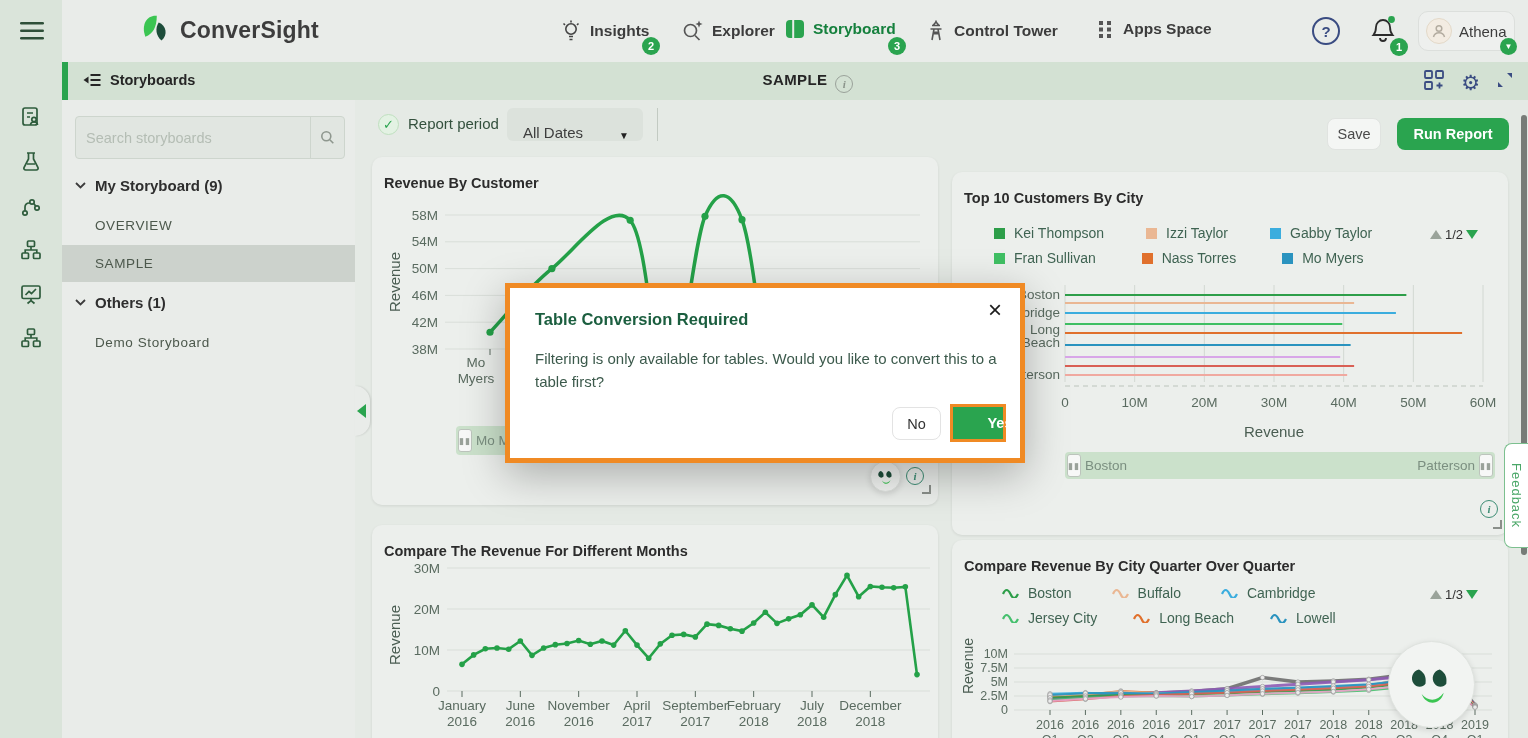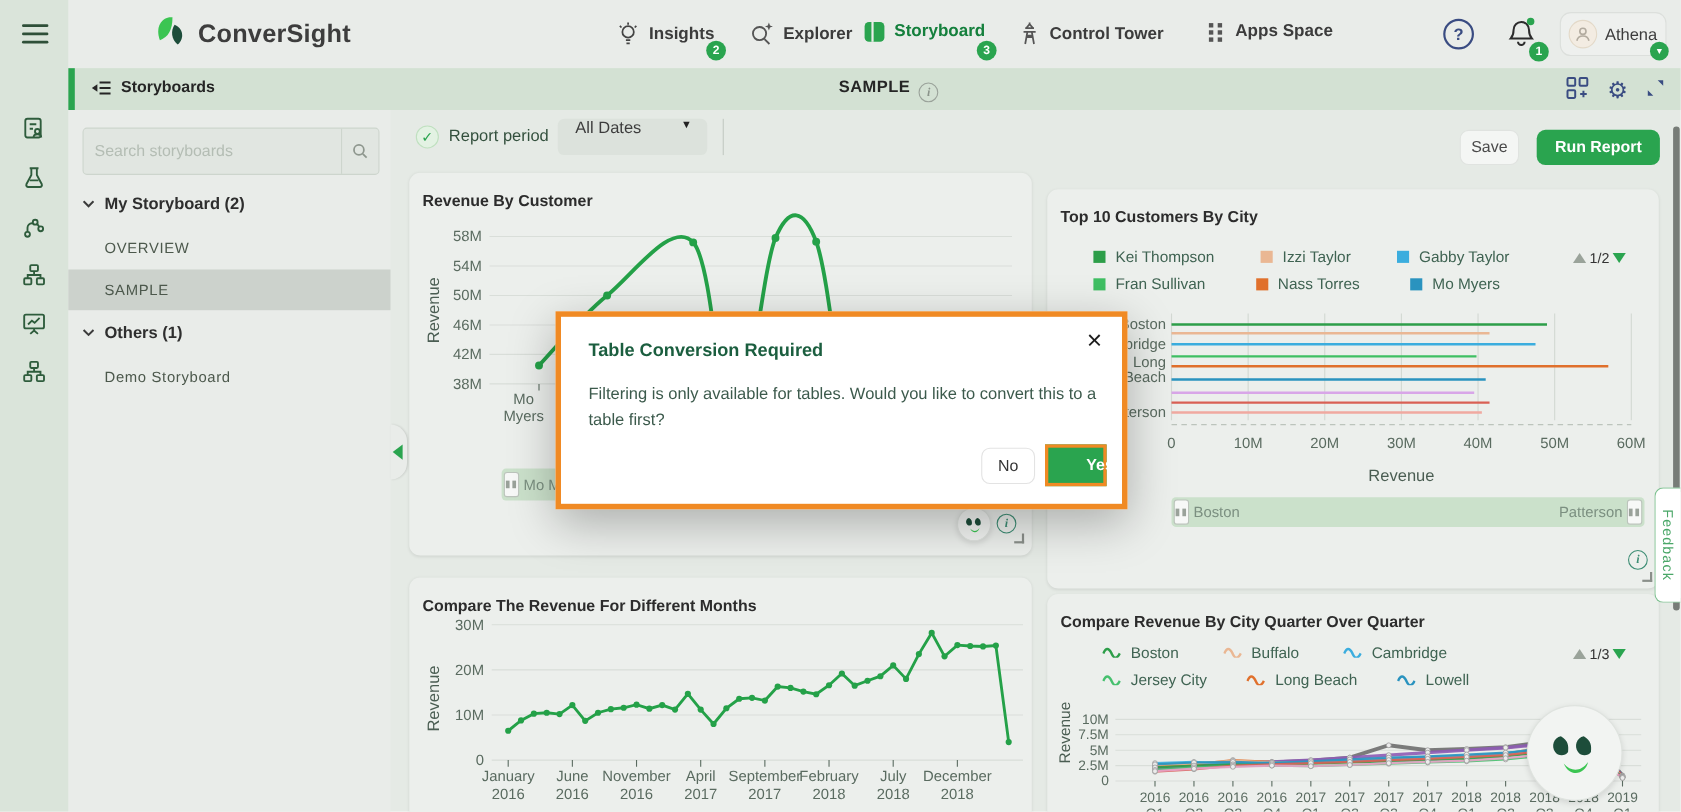--- a/index.html
+++ b/index.html
@@ -41,21 +41,21 @@
   .tree-group { position:absolute; left:13px; display:flex; gap:9px; align-items:center; font-size:15px; font-weight:700; color:#2e2e2e; cursor:pointer; }
   .tree-item { position:absolute; left:0; width:293px; height:37px; display:flex; align-items:center; padding-left:33px; font-size:13.5px; color:#4c584c; letter-spacing:0.6px; cursor:pointer; }
   .tree-item.sel { background:#ccd2cc; }
   .collapse-tab { position:absolute; left:355px; top:386px; width:15px; height:50px; background:#e9ece9; border-radius:0 22px 22px 0; box-shadow:1px 0 2px rgba(0,0,0,0.12); z-index:11; }
   .collapse-arrow { position:absolute; left:2px; top:18px; width:0; height:0; border-top:7px solid transparent; border-bottom:7px solid transparent; border-right:9px solid #2aa44f; }
 
   
   .filters { position:absolute; left:355px; top:100px; width:1173px; height:60px; }
   .chk { position:absolute; left:23px; top:14px; width:21px; height:21px; border-radius:50%; background:#e3f2e3; border:1px solid #bfe0bf; color:#2aa44f; font-size:13px; font-weight:700; display:flex; align-items:center; justify-content:center; }
   .flabel { position:absolute; left:53px; top:15px; font-size:15px; color:#33503d; }
-  .ddate { position:absolute; left:152px; top:8px; width:136px; height:33px; background:#dce2dc; border-radius:6px; display:flex; align-items:flex-start; justify-content:space-between; padding:0 14px 0 16px; font-size:15px; color:#3d3d3d; cursor:pointer; }
+  .ddate { position:absolute; left:152px; top:8px; width:136px; height:33px; background:#dce2dc; border-radius:6px; display:flex; align-items:flex-end; justify-content:space-between; padding:0 14px 0 16px; font-size:15px; color:#3d3d3d; cursor:pointer; }
   .ddate .car { font-size:10px; color:#222; }
   .fdivider { position:absolute; left:302px; top:8px; width:1px; height:33px; background:#c2cac2; }
   .btn-save { position:absolute; left:972px; top:18px; width:54px; height:32px; background:#f4f6f4; border:1px solid #e0e3e0; border-radius:8px; font-size:14.5px; color:#4a4a4a; display:flex; align-items:center; justify-content:center; cursor:pointer; }
   .btn-run { position:absolute; left:1042px; top:18px; width:112px; height:32px; background:#2aa44f; border-radius:8px; font-size:14.5px; font-weight:600; color:#fff; display:flex; align-items:center; justify-content:center; cursor:pointer; }
 
   
   .card { position:absolute; background:#ecefec; border-radius:10px; box-shadow:0 1px 3px rgba(0,0,0,0.09); }
   #card1 { left:372px; top:157px; width:566px; height:348px; }
   #card2 { left:952px; top:172px; width:556px; height:363px; }
   #card3 { left:372px; top:525px; width:566px; height:240px; }
@@ -271,21 +271,21 @@
         <svg width="15" height="15" viewBox="0 0 15 15" fill="none" stroke="#8e978e" stroke-width="1.6">
             <circle cx="6.3" cy="6.3" r="4.5"></circle>
             <path d="M9.8 9.8l3.5 3.5"></path>
           </svg>
       </span>
     </div>
     <div class="tree-group" style="top:77px">
       <svg width="11" height="7" viewBox="0 0 11 7" fill="none" stroke="#3c3c3c" stroke-width="1.8">
           <path d="M1 1l4.5 4.5L10 1"></path>
         </svg>
-      <span>My Storyboard (2)</span>
+      <span>My Storyboard (9)</span>
     </div>
     <div class="tree-item" style="top:107px">
         <span>OVERVIEW</span>
       </div>
     <div class="tree-item sel" style="top:145px">
         <span>SAMPLE</span>
       </div>
     <div class="tree-group" style="top:194px">
       <svg width="11" height="7" viewBox="0 0 11 7" fill="none" stroke="#3c3c3c" stroke-width="1.8">
           <path d="M1 1l4.5 4.5L10 1"></path>

